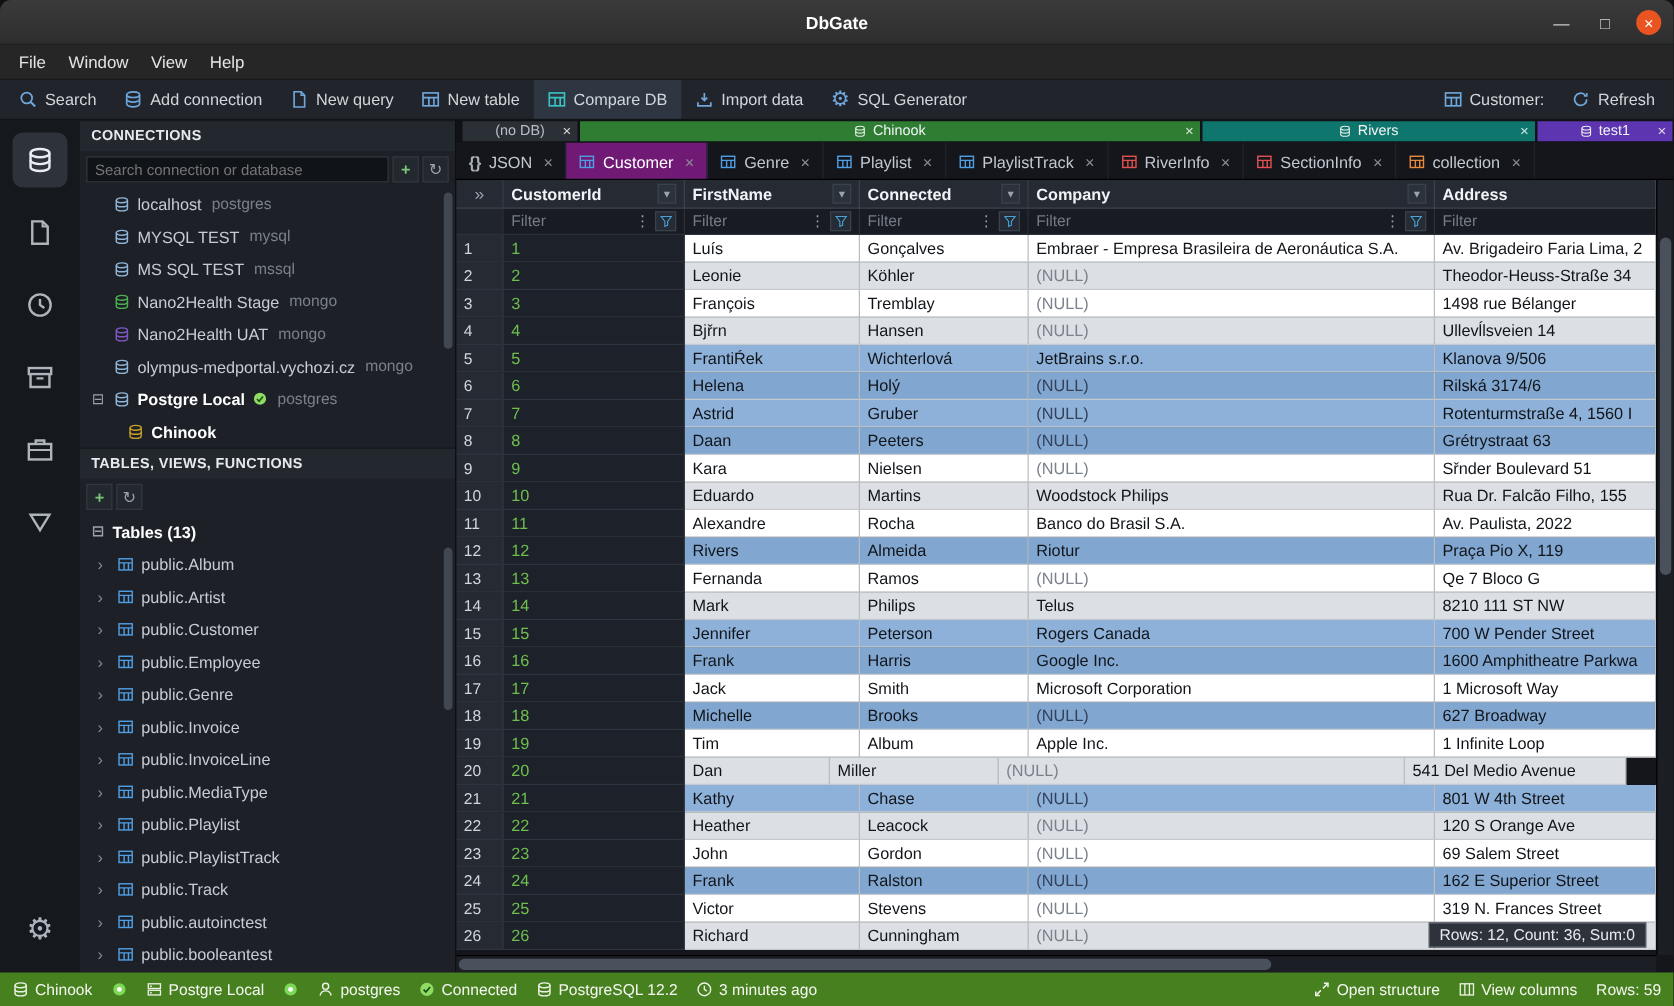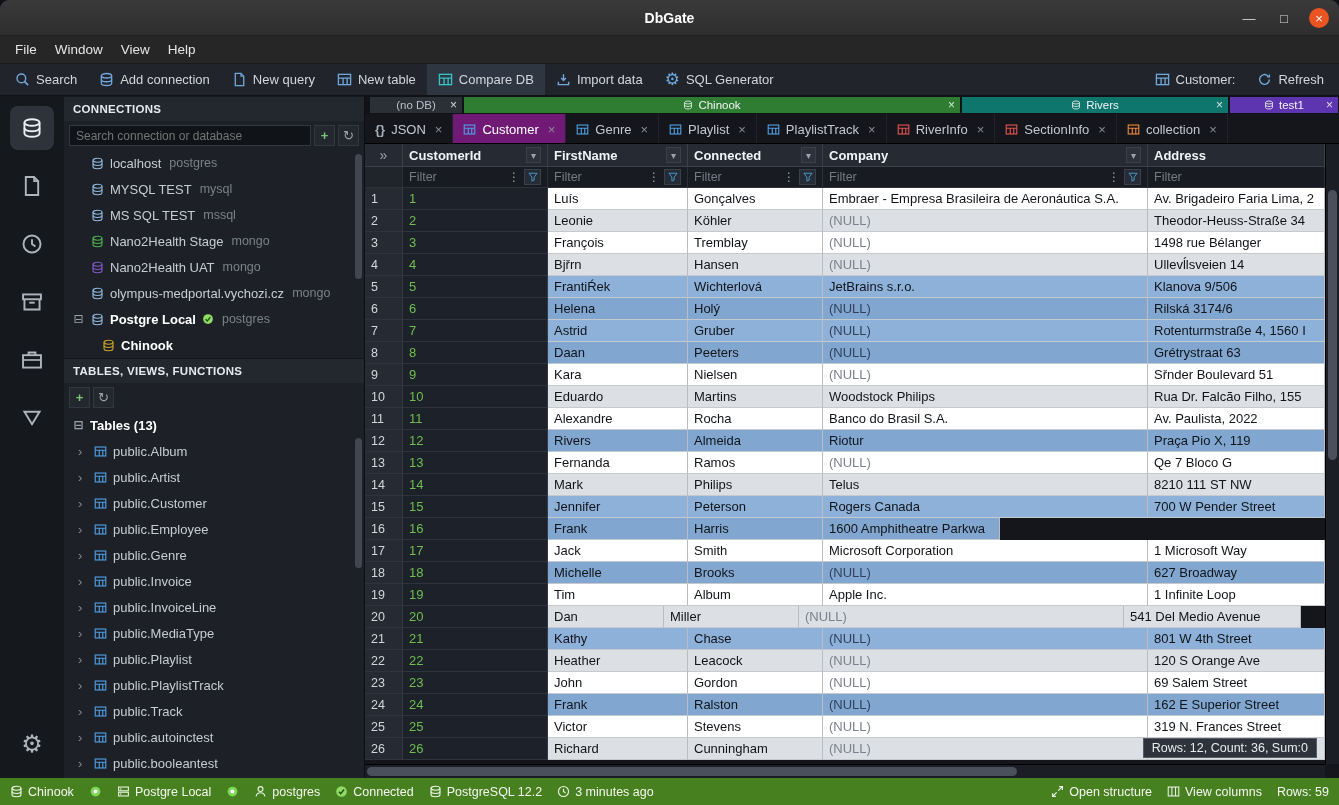--- a/index.html
+++ b/index.html
@@ -716,20 +716,21 @@
               <div class="c d sel" style="width:140px">Jennifer</div>
               <div class="c d sel" style="width:135px">Peterson</div>
               <div class="c d sel" style="width:325px">Rogers Canada</div>
               <div class="c d sel" style="width:177px">700 W Pender Street</div>
             </div>
             <div class="grow even">
               <div class="c num" style="width:38px">16</div>
               <div class="c pk" style="width:145px">16</div>
               <div class="c d sel" style="width:140px">Frank</div>
               <div class="c d sel" style="width:135px">Harris</div>
+              <div class="c d sel" style="width:325px">Google Inc.</div>
               <div class="c d sel" style="width:177px">1600 Amphitheatre Parkwa</div>
             </div>
             <div class="grow odd">
               <div class="c num" style="width:38px">17</div>
               <div class="c pk" style="width:145px">17</div>
               <div class="c d" style="width:140px">Jack</div>
               <div class="c d" style="width:135px">Smith</div>
               <div class="c d" style="width:325px">Microsoft Corporation</div>
               <div class="c d" style="width:177px">1 Microsoft Way</div>
             </div>

